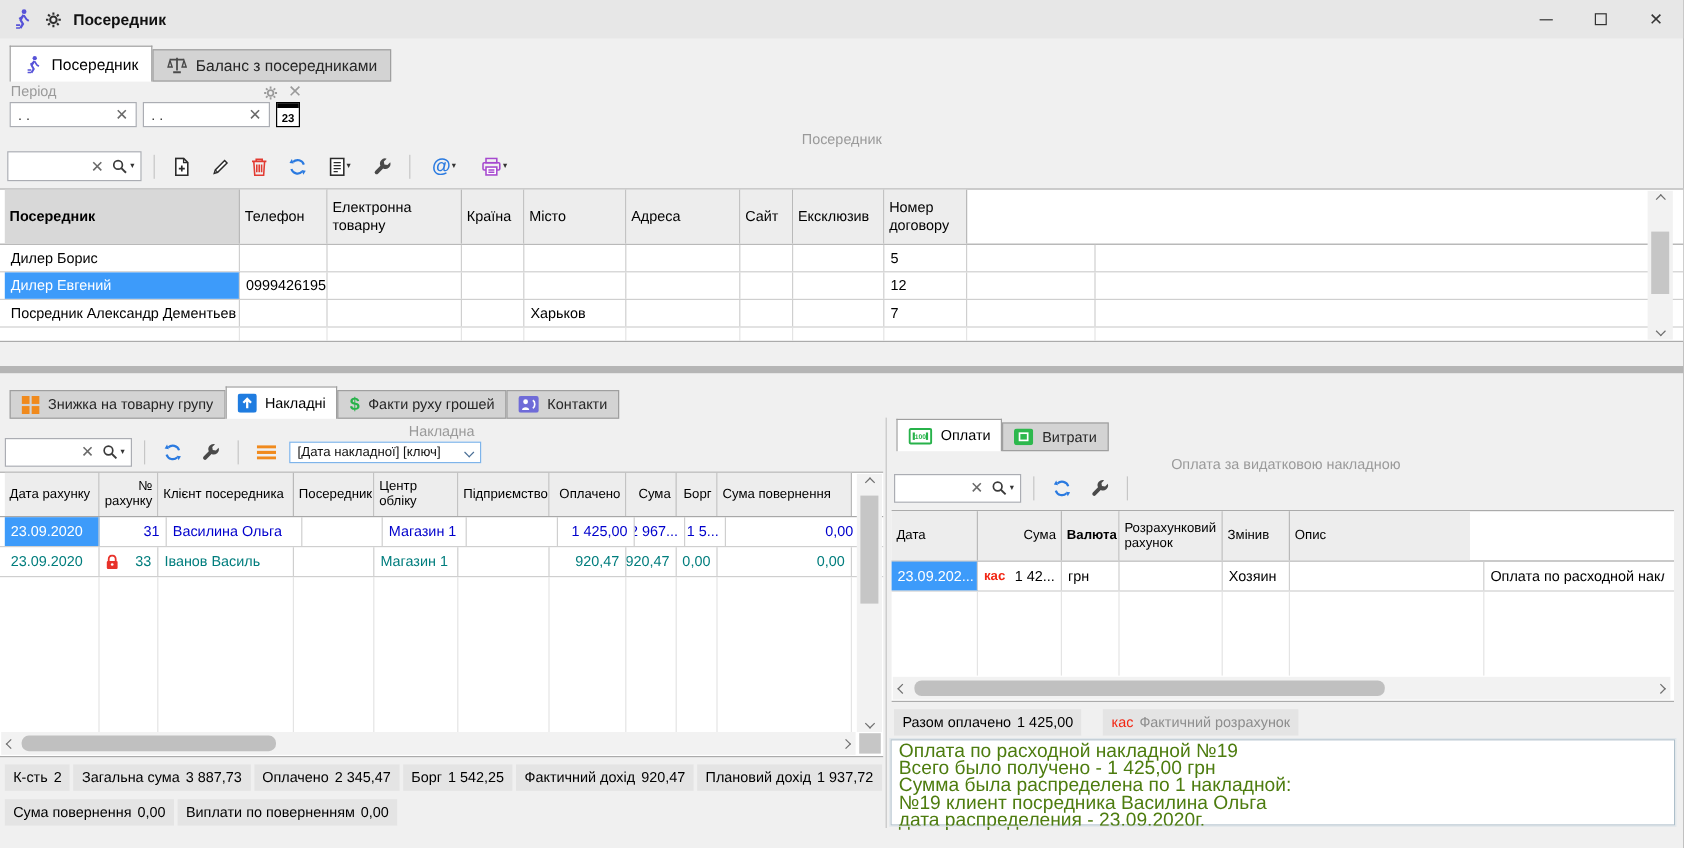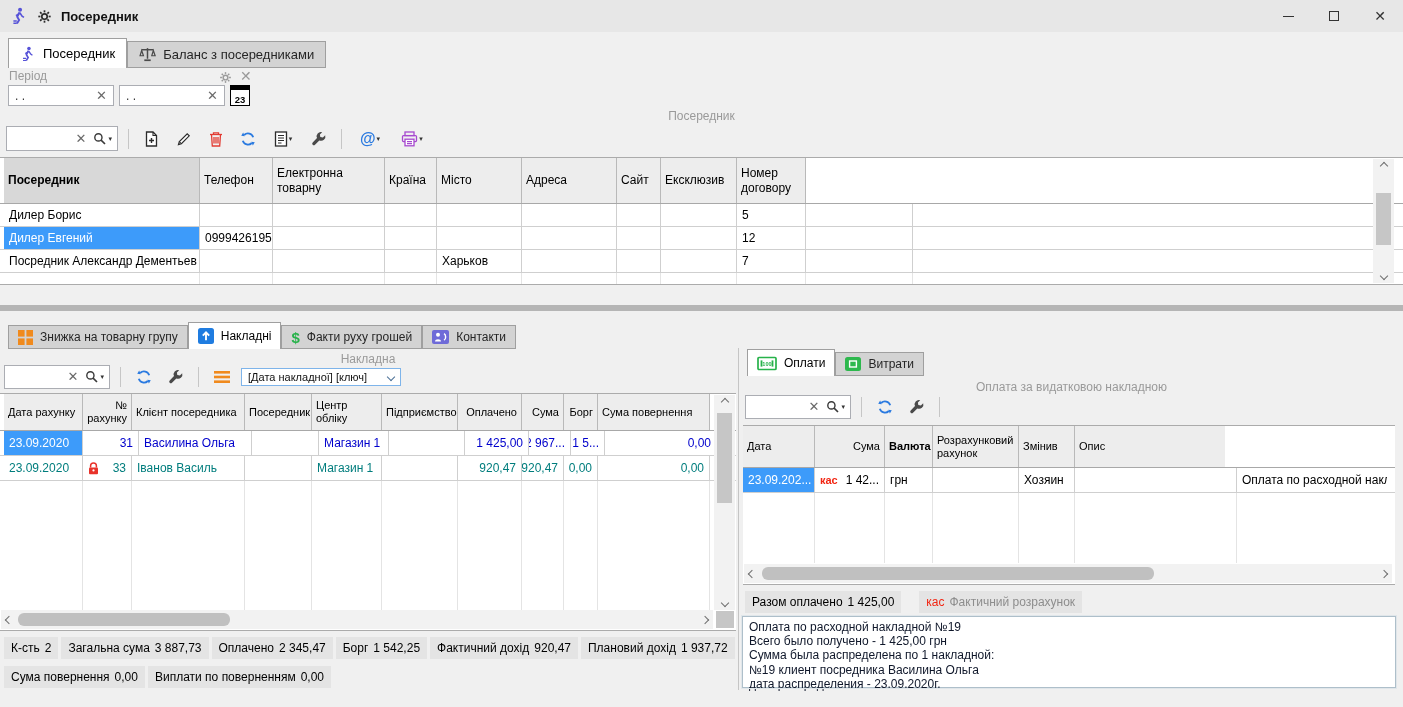--- a/index.html
+++ b/index.html
@@ -69,21 +69,21 @@
   .hsb{position:absolute;height:19px;background:#f2f2f2;display:flex;align-items:center;
        justify-content:space-between;padding:0 5px}
   .hsb .hthumb{position:absolute;top:3px;height:13px;background:#c0c0c0;border-radius:6px}
   .corner{position:absolute;background:#c6c6c6}
 
   
   .chiprow{position:absolute;display:flex;gap:3px;white-space:nowrap}
   .chip{display:inline-flex;align-items:baseline;gap:5px;background:#e4e4e4;padding:4px 7px;font-size:12px}
   .chip b{font-weight:normal}
   .notebox{position:absolute;background:#fff;border:1px solid #aebfca;outline:1px solid #e0e6ea;
-           padding:3px 6px;font-size:12px;line-height:14.2px;color:#0f172a}
+           padding:3px 6px;font-size:16px;line-height:14.2px;color:#4d7c0f}
 
   .splitter{position:absolute;left:0;width:1403px;height:6px;background:#b5b5b5}
   .panel{position:absolute}
   svg{display:block}
 </style>
 </head>
 <body>
 
 <div id="window">
 

